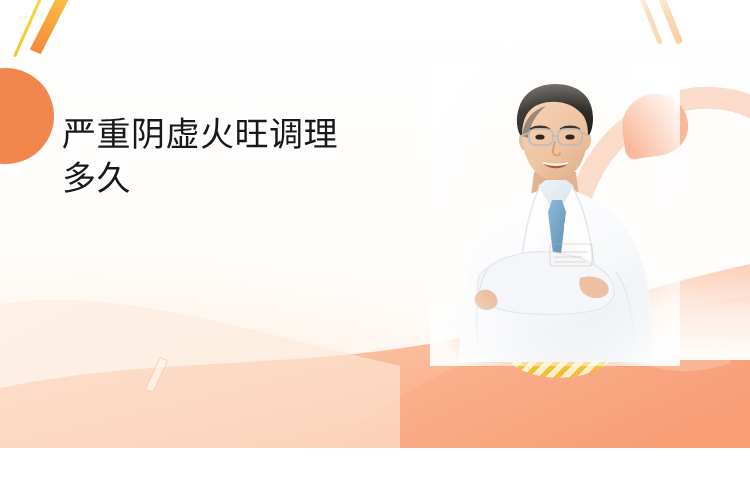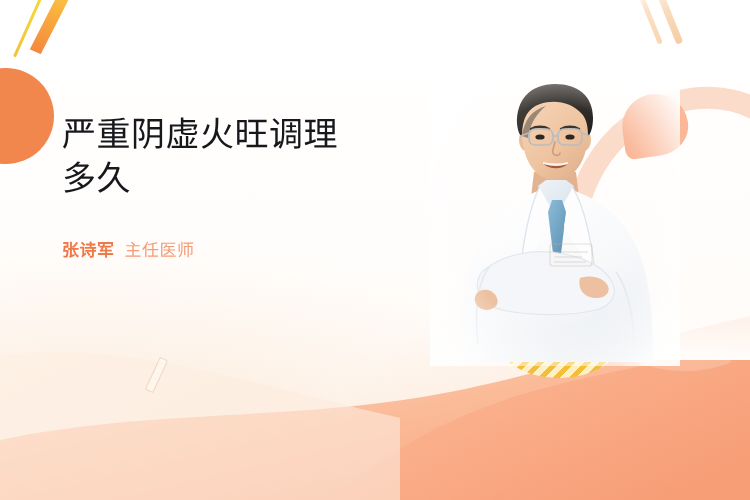--- a/index.html
+++ b/index.html
@@ -8,21 +8,21 @@
     padding: 0;
     background: #ffffff;
   }
   body {
     font-family: "Liberation Sans", "DejaVu Sans", sans-serif;
   }
 
   #card {
     position: relative;
     width: 750px;
-    height: 500px;
+    height: 448px;
     overflow: hidden;
     background: #ffffff;
     user-select: none;
   }
 
   
   .deco { position: absolute; pointer-events: none; }
 
   
   #bg-tint {
@@ -316,19 +316,16 @@
 
       <rect x="0" y="0" width="250" height="300" fill="url(#photoFade)"></rect>
     </svg>
   </div>
 
   <div id="text-block">
 
     <h1 id="headline">严重阴虚火旺调理
 多久</h1>
 
-    <div id="byline">
-      <span id="doctor-name">张诗军</span><span id="doctor-title">主任医师</span>
-    </div>
 
   </div>
 
 </div>
 
 </body></html>

